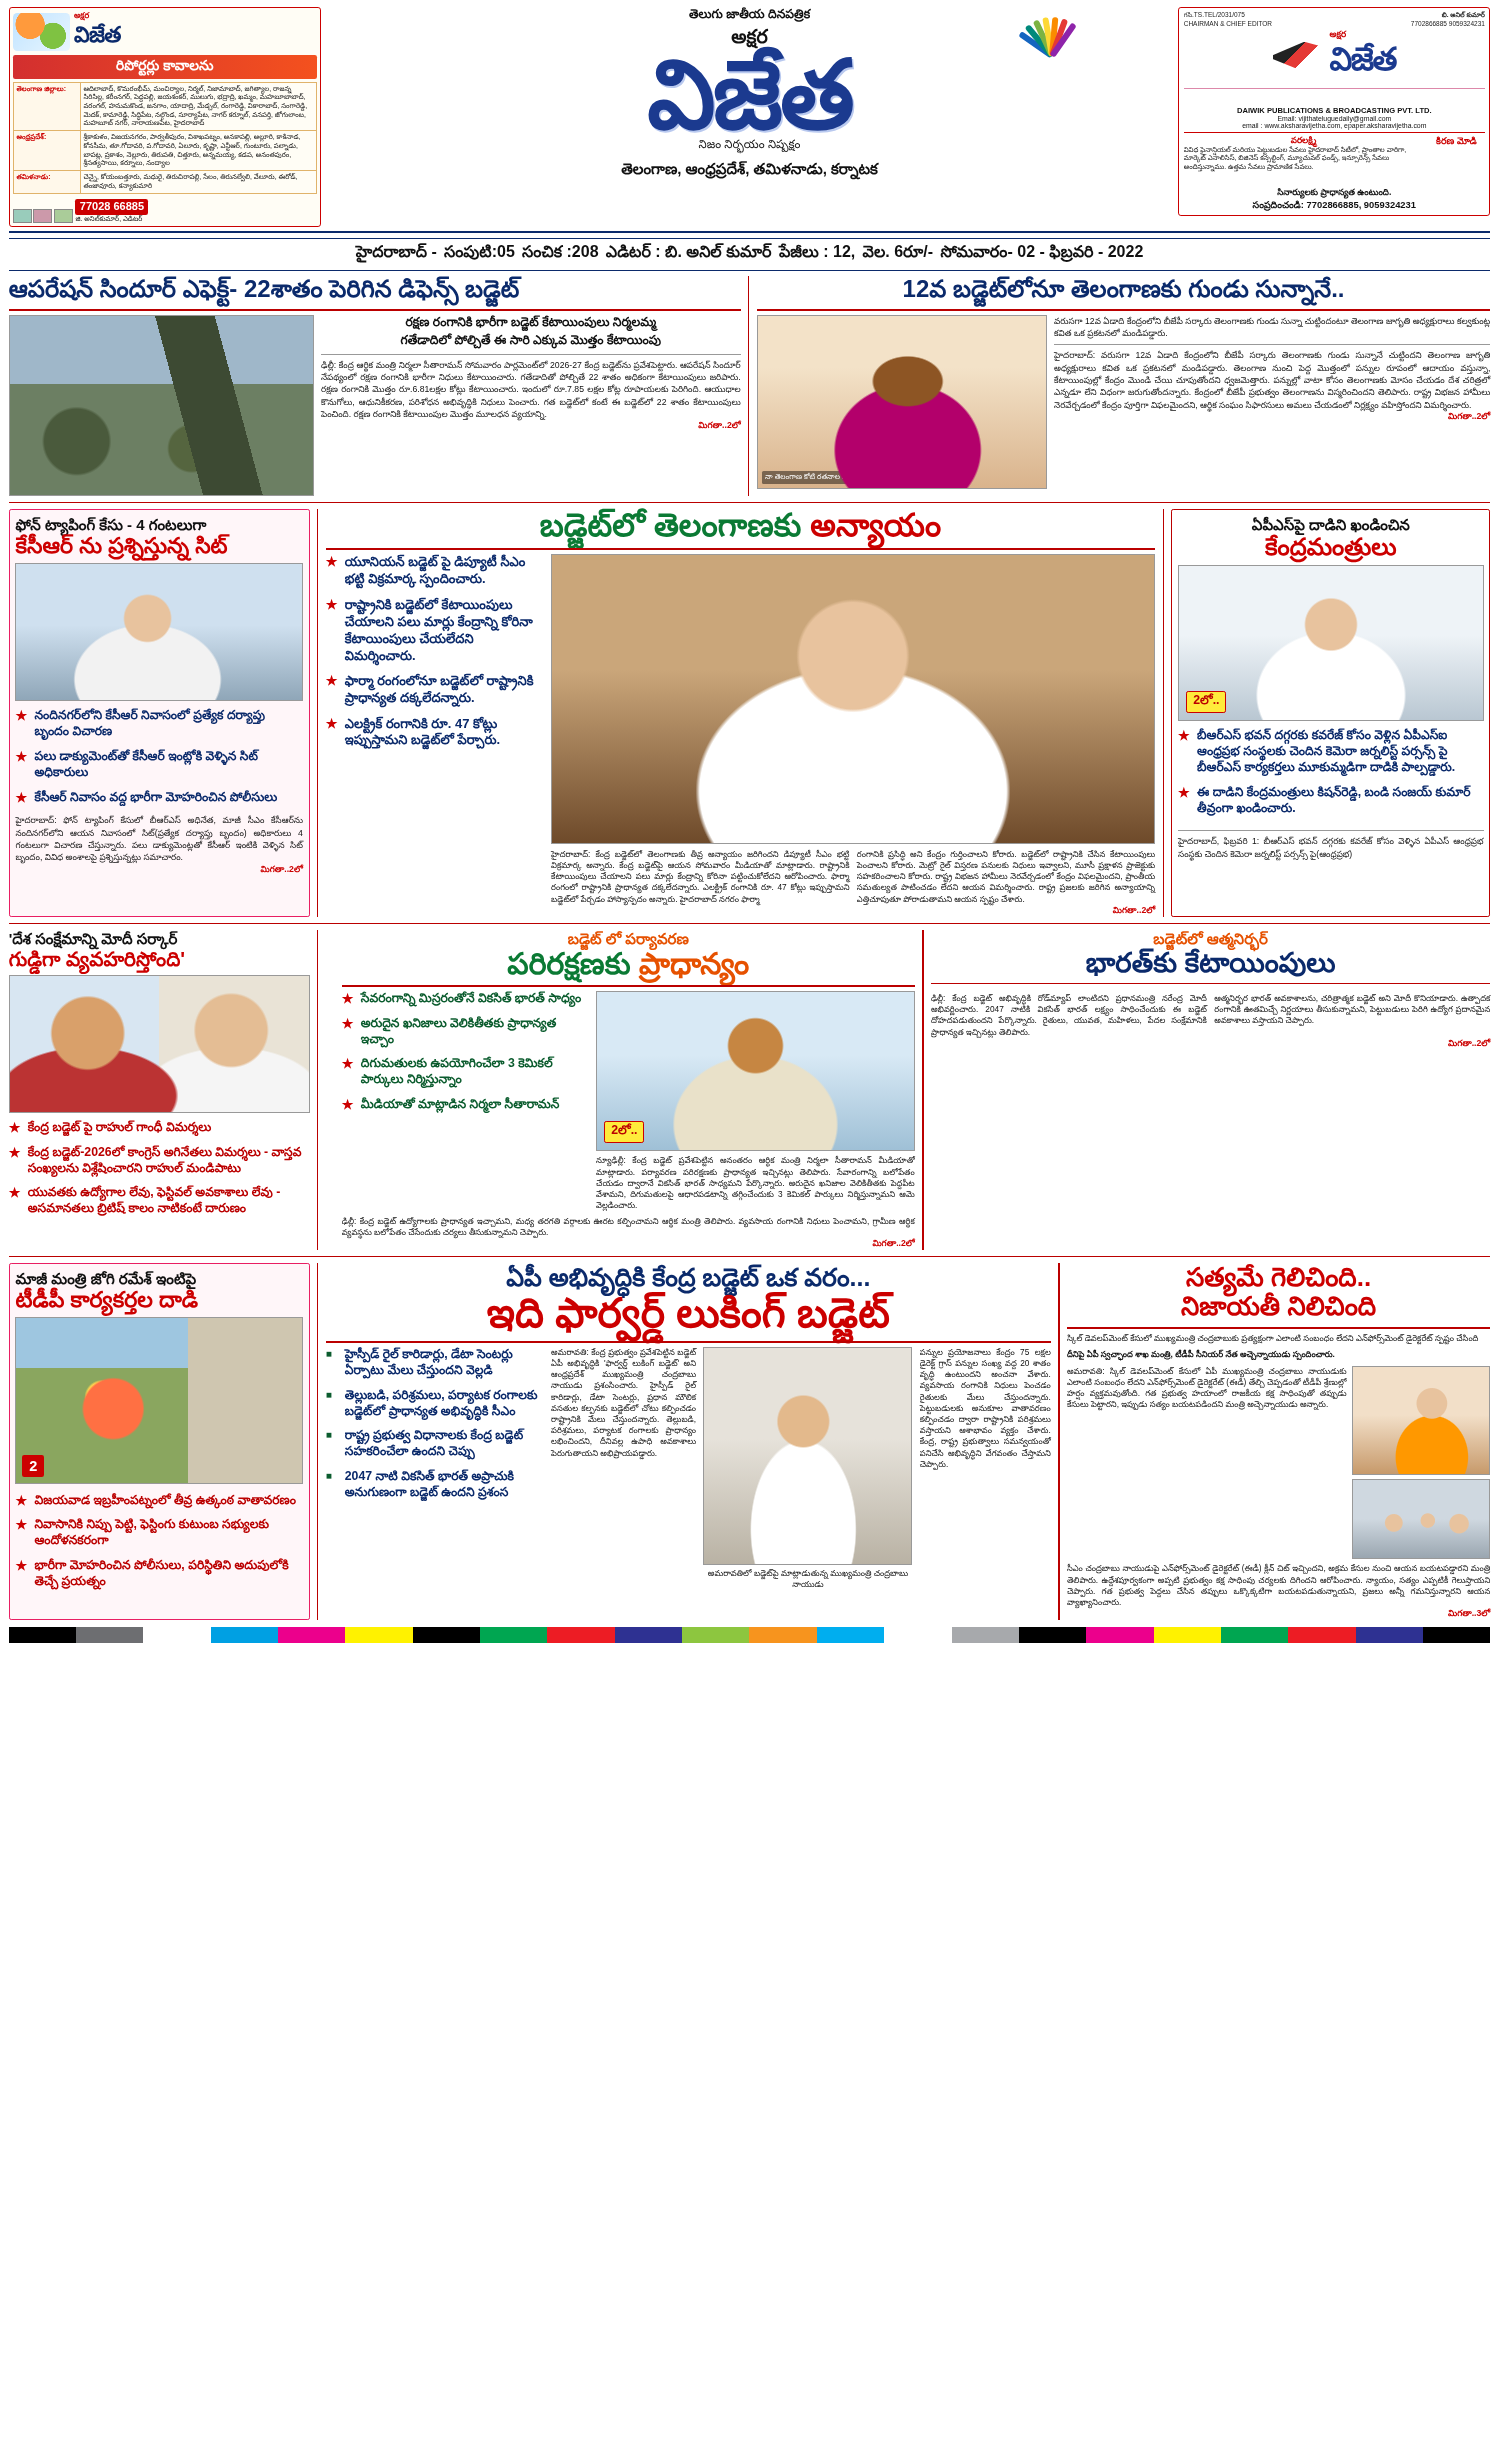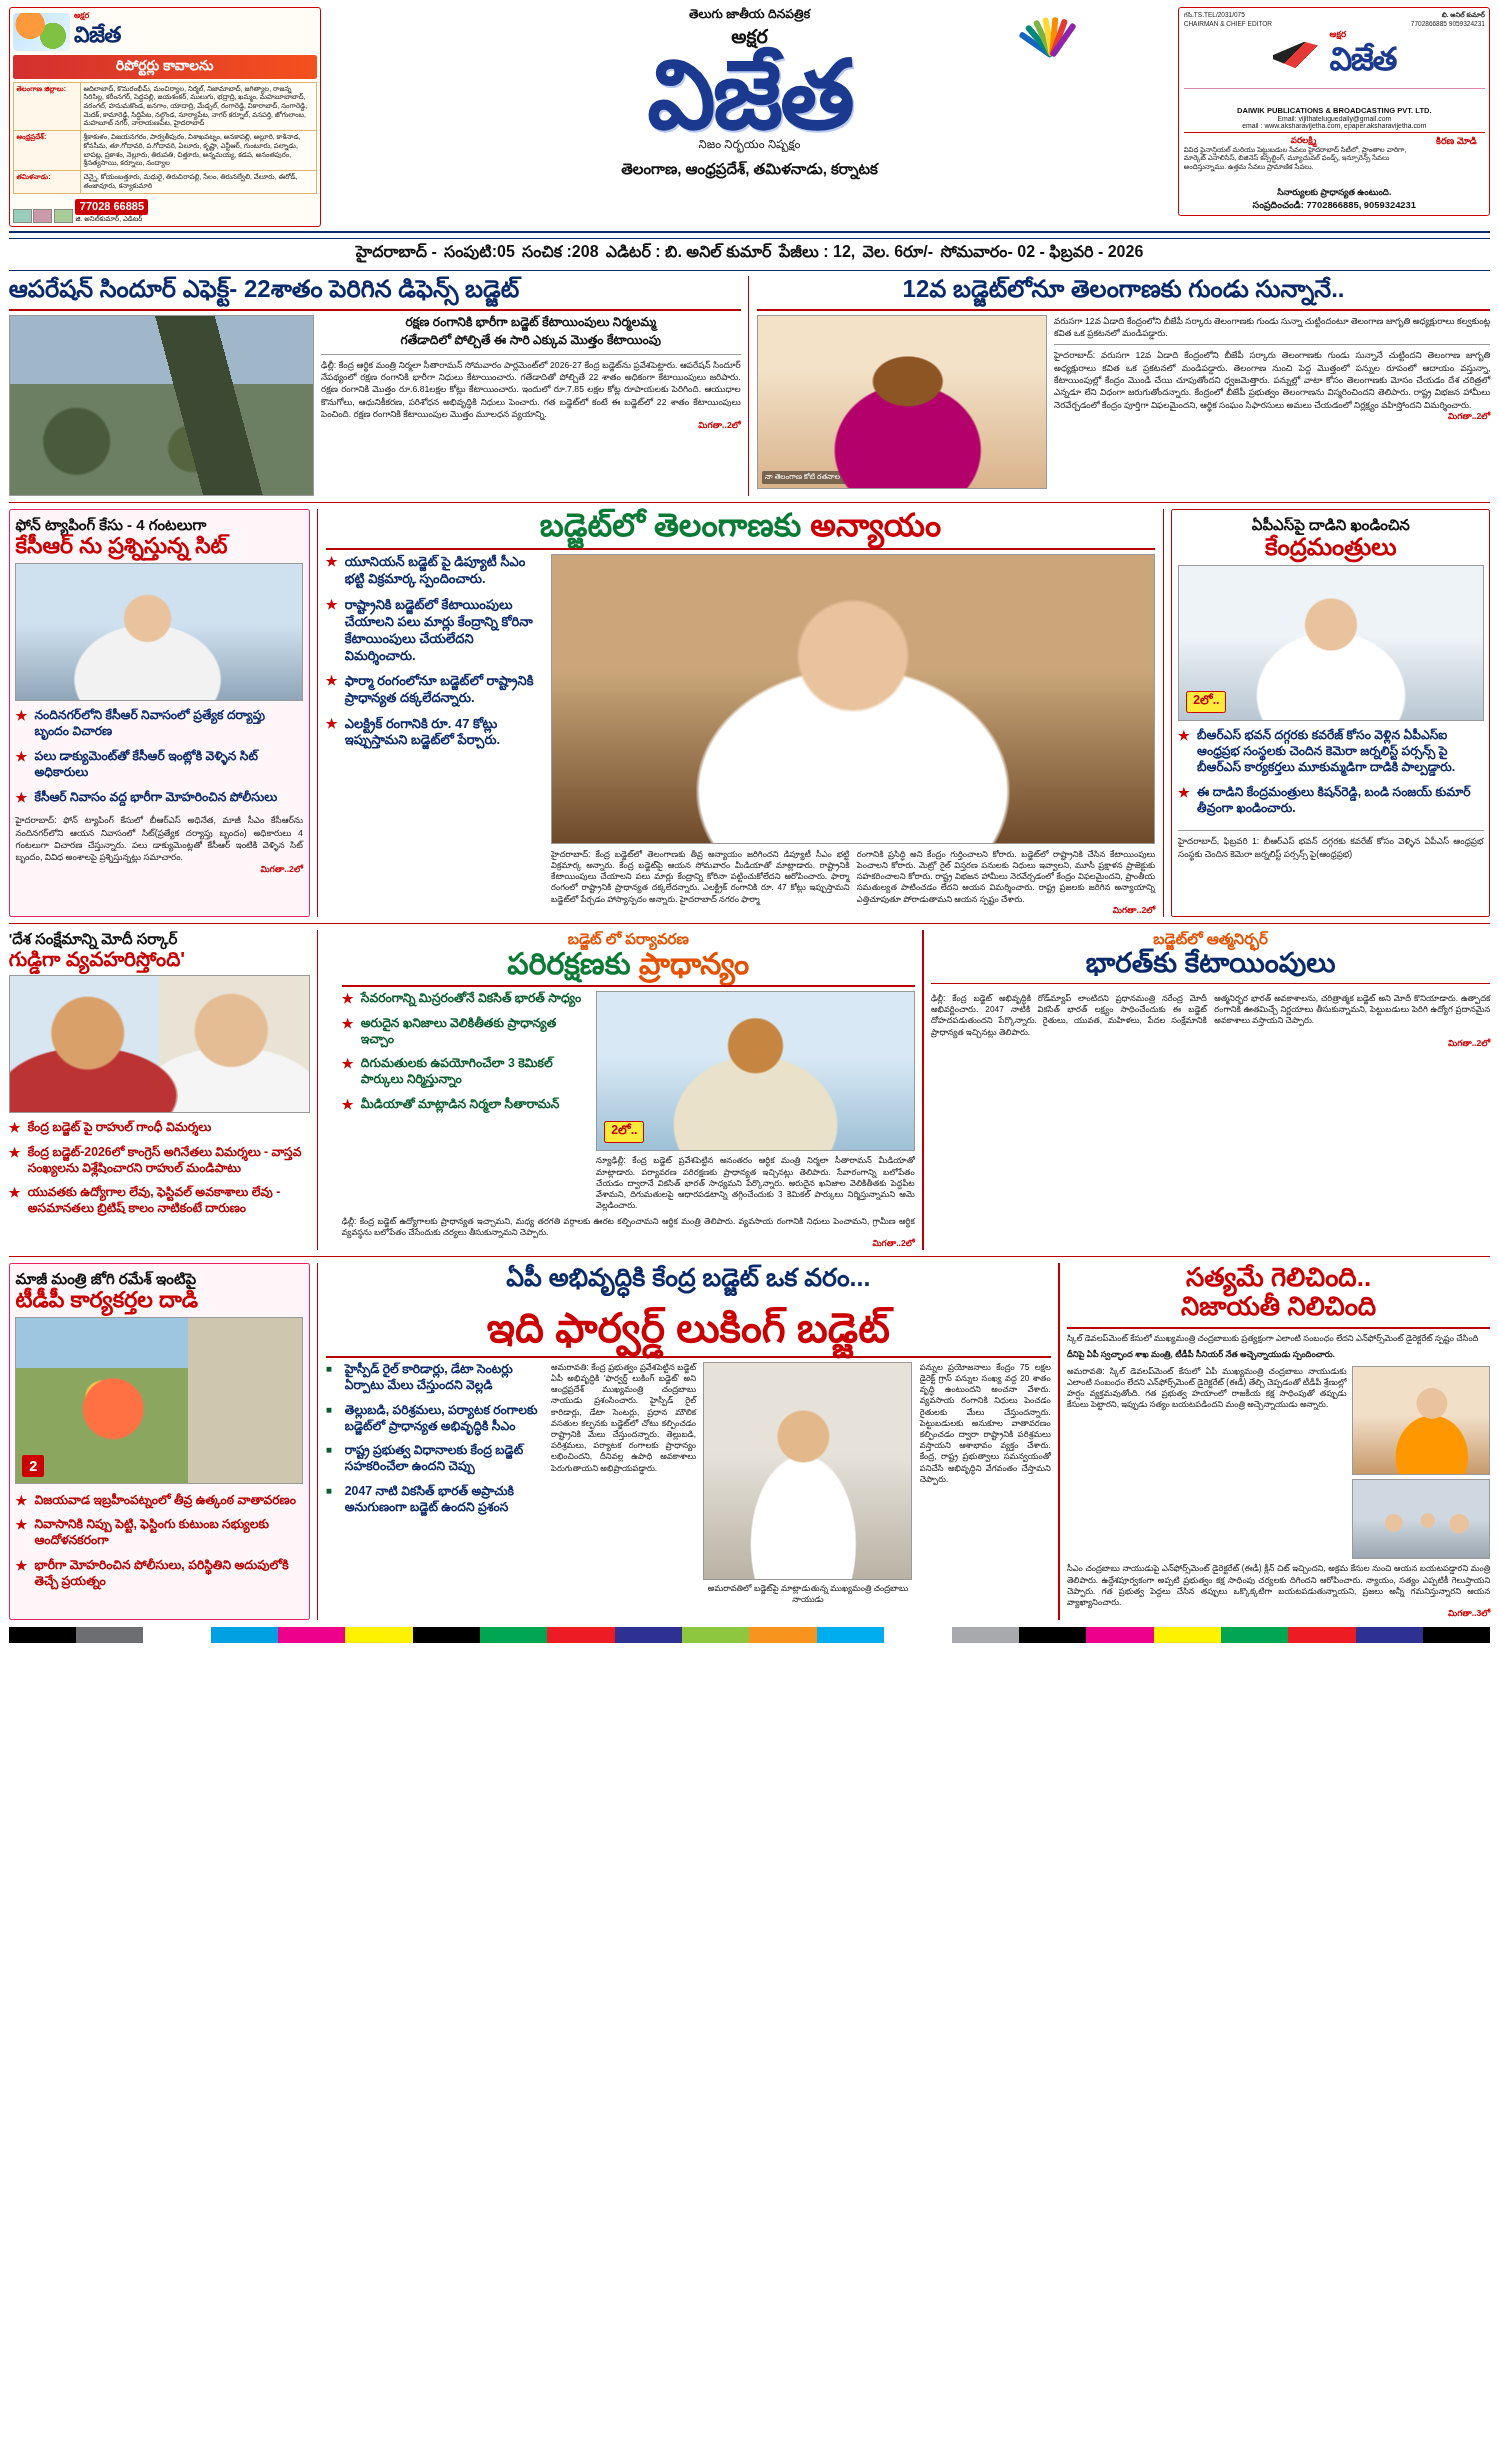--- a/index.html
+++ b/index.html
@@ -440,21 +440,21 @@
     </div>
   </div>
 
   <div class="dateline">
     <span>హైదరాబాద్ -</span>
     <span>సంపుటి:05</span>
     <span>సంచిక :208</span>
     <span>ఎడిటర్ : బి. అనిల్ కుమార్</span>
     <span>పేజీలు : 12,</span>
     <span>వెల. 6రూ/-</span>
-    <span>సోమవారం- 02 - ఫిబ్రవరి - 2026</span>
+    <span>సోమవారం- 02 - ఫిబ్రవరి - 2022</span>
   </div>
 
   <div class="row">
     <div class="col" style="width: 732px;">
       <div class="hl-blue">ఆపరేషన్ సిందూర్ ఎఫెక్ట్- 22శాతం పెరిగిన డిఫెన్స్ బడ్జెట్</div>
       <div class="hr-red"></div>
       <div style="display:flex; gap:7.3px;">
         <div class="photo art-artillery" style="width: 305px; height: 181px;"></div>
         <div style="flex:1;">
           <div class="subhead" style="text-align:center">రక్షణ రంగానికి భారీగా బడ్జెట్ కేటాయింపులు నిర్మలమ్మ</div>
@@ -617,21 +617,21 @@
         <li>విజయవాడ ఇబ్రహీంపట్నంలో తీవ్ర ఉత్కంఠ వాతావరణం</li>
         <li>నివాసానికి నిప్పు పెట్టి, ఫెస్టింగు కుటుంబ సభ్యులకు ఆందోళనకరంగా</li>
         <li>భారీగా మోహరించిన పోలీసులు, పరిస్థితిని అదుపులోకి తెచ్చే ప్రయత్నం</li>
       </ul>
     </div>
 
     <div class="vline"></div>
 
     <div class="col" style="width: 725px;">
       <div class="hl-blue" style="text-align:center; font-size:25px;">ఏపీ అభివృద్ధికి కేంద్ర బడ్జెట్ ఒక వరం...</div>
-      <div class="hl-big-red" style="font-size:41px; margin-top:16px;">ఇది ఫార్వర్డ్ లుకింగ్ బడ్జెట్</div>
+      <div class="hl-big-red" style="font-size:41px; margin-top:1px;">ఇది ఫార్వర్డ్ లుకింగ్ బడ్జెట్</div>
       <div class="hr-red"></div>
       <div style="display:flex; gap:7.3px;">
         <ul class="bullets sm dot" style="width: 218px;">
           <li>హైస్పీడ్ రైల్ కారిడార్లు, డేటా సెంటర్లు ఏర్పాటు మేలు చేస్తుందని వెల్లడి</li>
           <li>తెల్లుబడి, పరిశ్రమలు, పర్యాటక రంగాలకు బడ్జెట్‌లో ప్రాధాన్యత అభివృద్ధికి సీఎం</li>
           <li>రాష్ట్ర ప్రభుత్వ విధానాలకు కేంద్ర బడ్జెట్ సహకరించేలా ఉందని చెప్పు</li>
           <li>2047 నాటి వికసిత్ భారత్ అప్రాచుకి అనుగుణంగా బడ్జెట్ ఉందని ప్రశంస</li>
         </ul>
         <div class="caption" style="width: 145px;">అమరావతి: కేంద్ర ప్రభుత్వం ప్రవేశపెట్టిన బడ్జెట్ ఏపీ అభివృద్ధికి 'ఫార్వర్డ్ లుకింగ్ బడ్జెట్' అని ఆంధ్రప్రదేశ్ ముఖ్యమంత్రి చంద్రబాబు నాయుడు ప్రశంసించారు. హైస్పీడ్ రైల్ కారిడార్లు, డేటా సెంటర్లు, ప్రధాన మౌలిక వసతుల కల్పనకు బడ్జెట్‌లో చోటు కల్పించడం రాష్ట్రానికి మేలు చేస్తుందన్నారు. తెల్లుబడి, పరిశ్రమలు, పర్యాటక రంగాలకు ప్రాధాన్యం లభించిందని, దీనివల్ల ఉపాధి అవకాశాలు పెరుగుతాయని అభిప్రాయపడ్డారు.</div>
         <div style="flex:1;">

